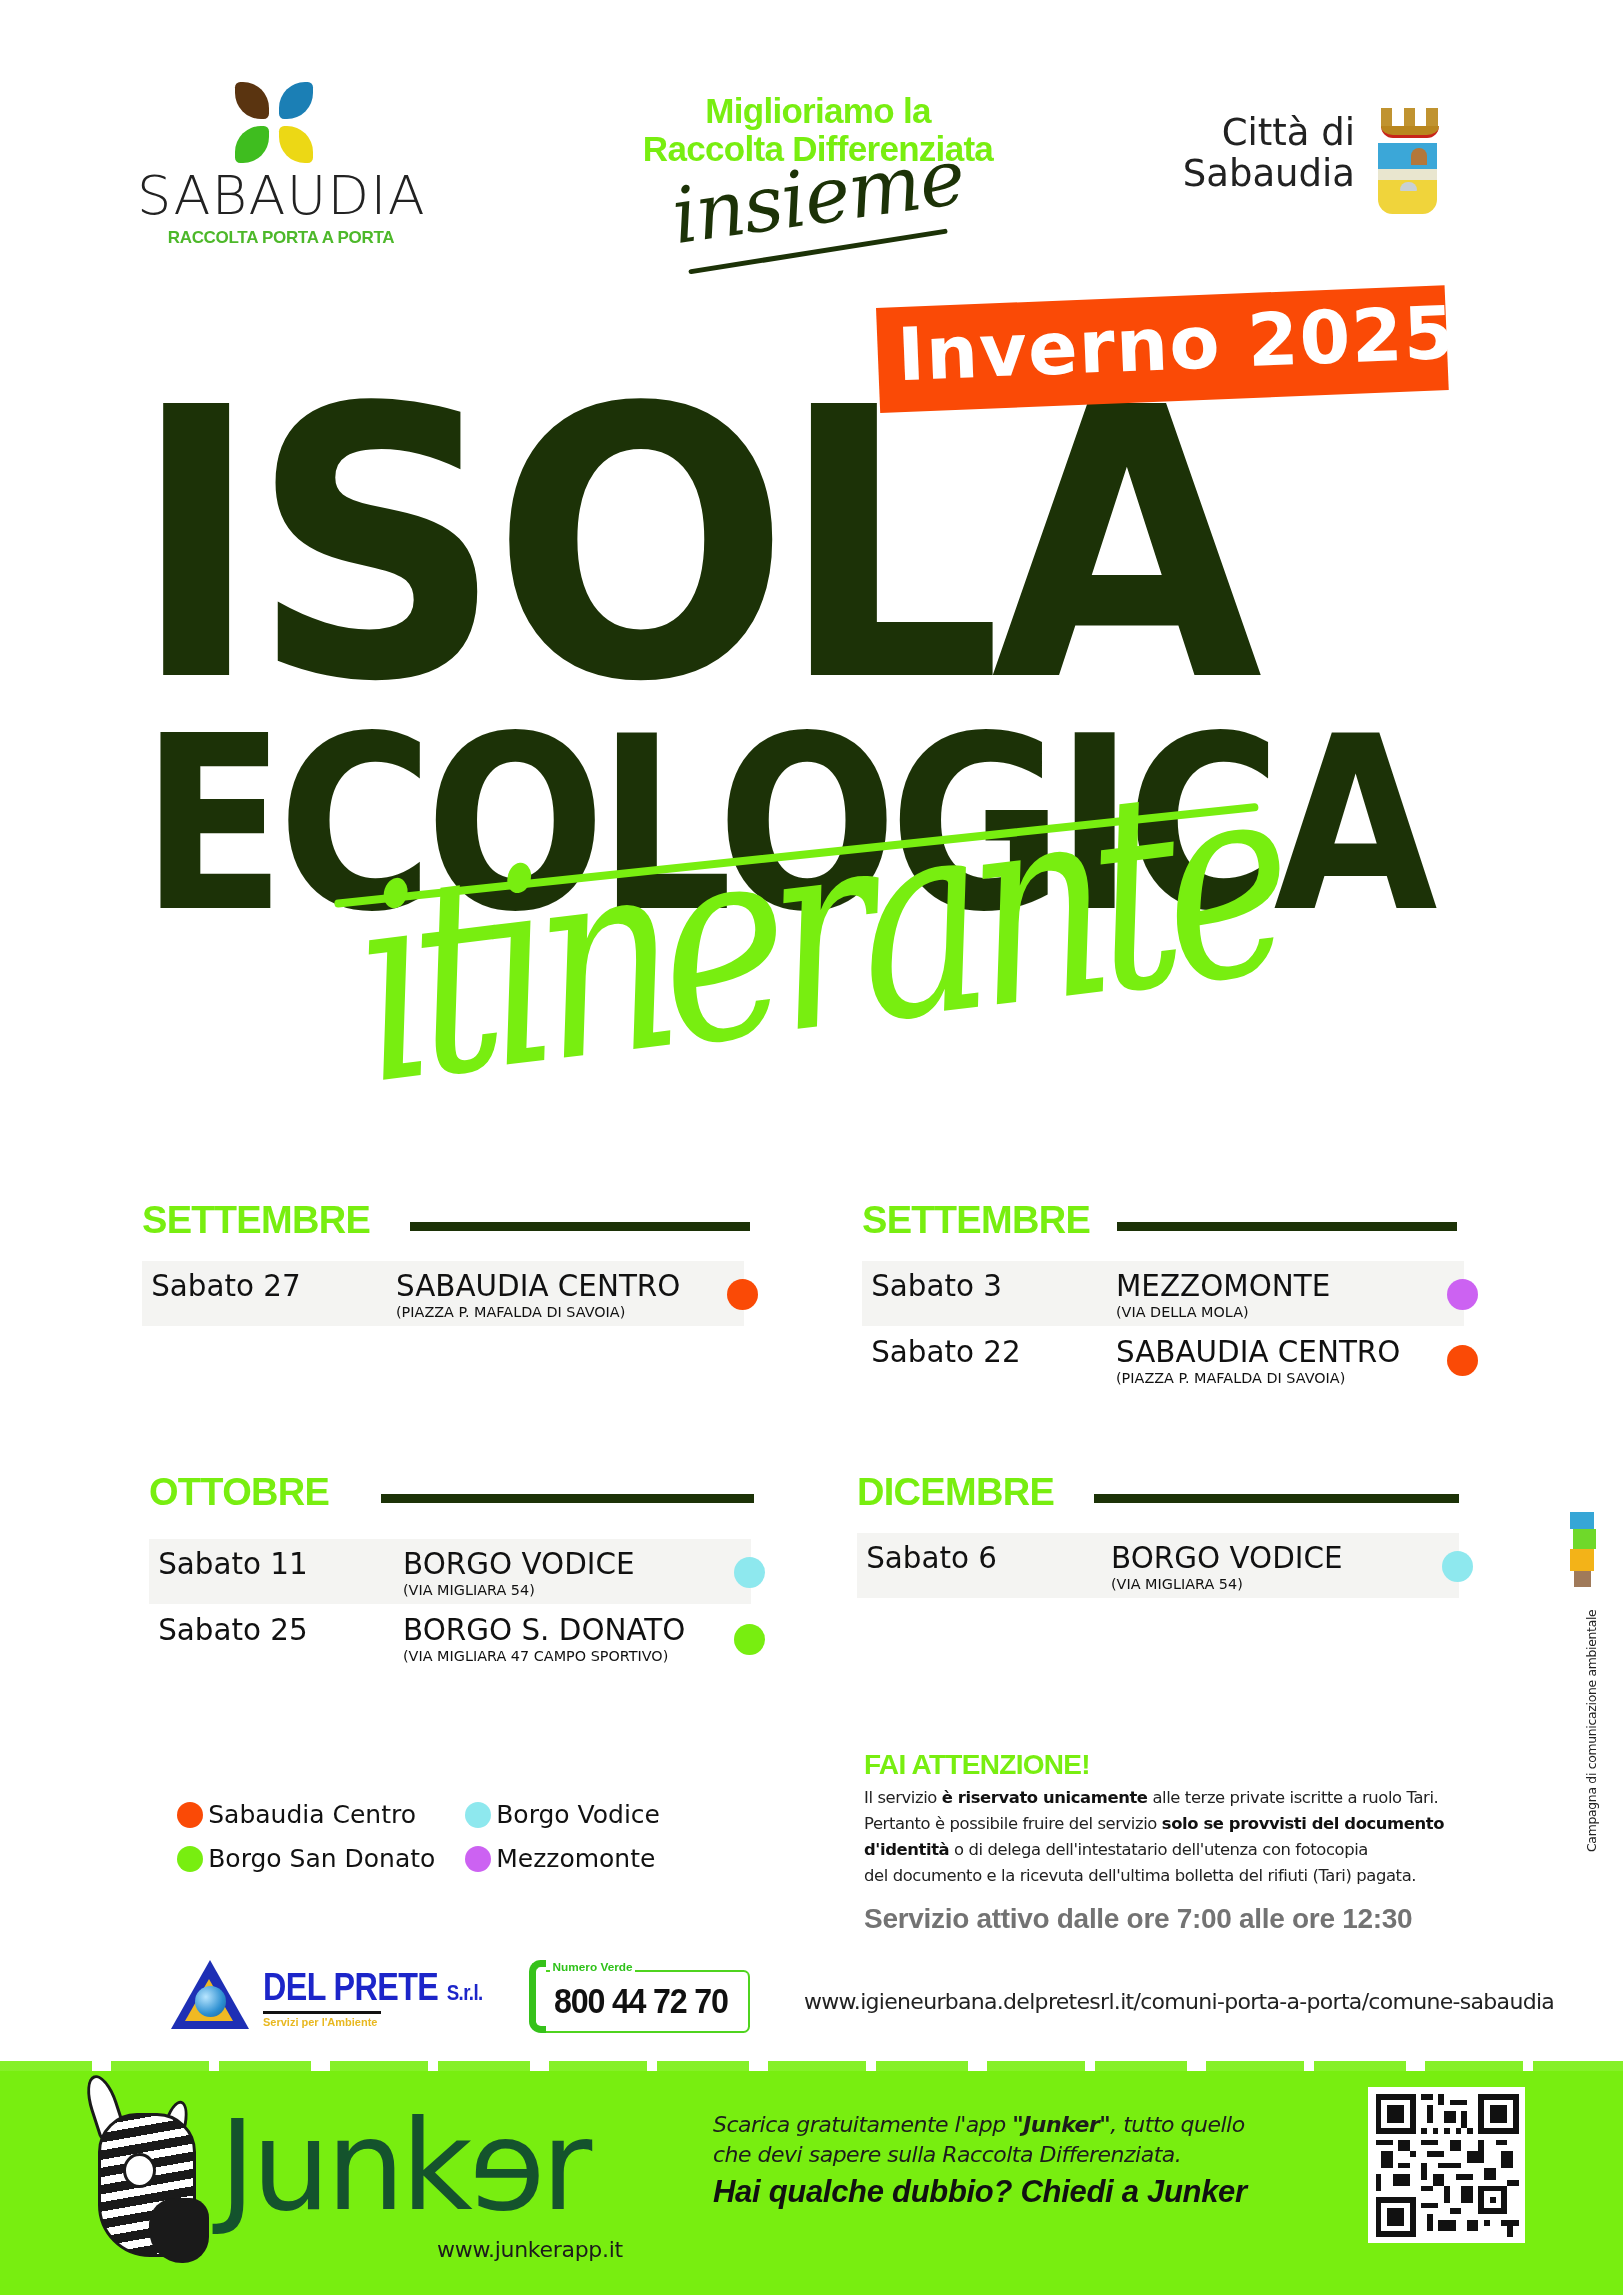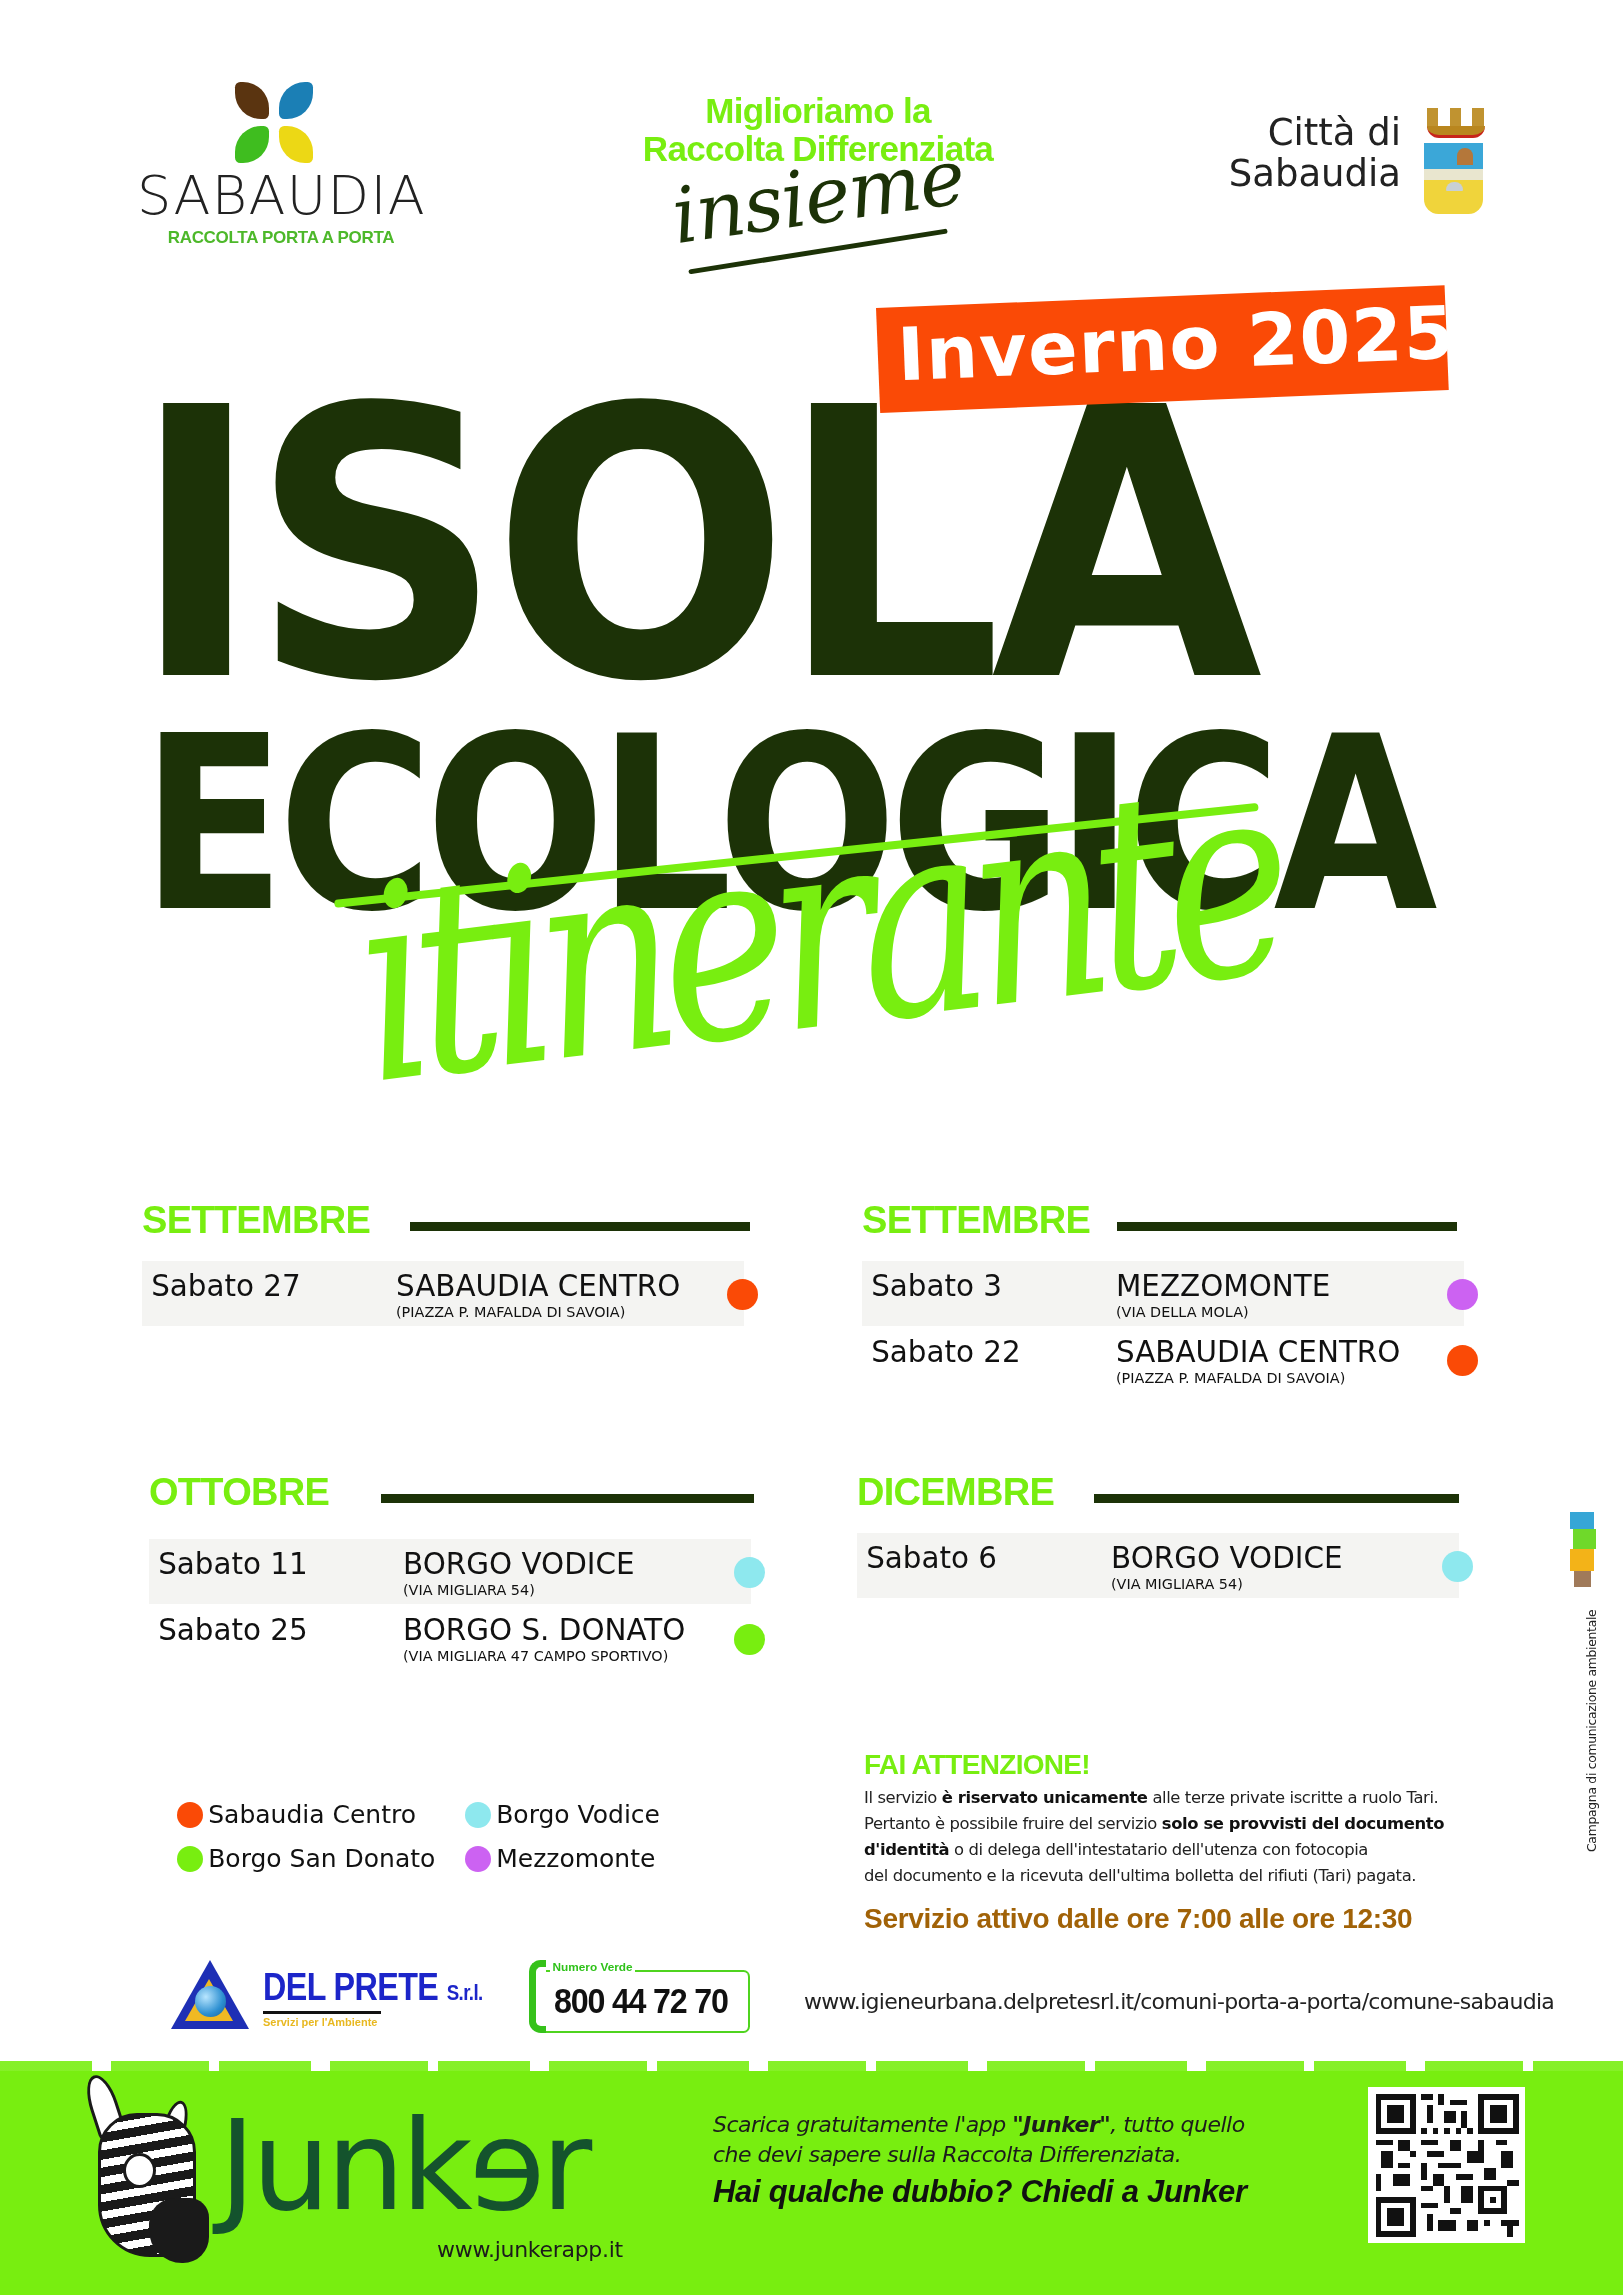--- a/index.html
+++ b/index.html
@@ -20,21 +20,21 @@
     font-family: "DejaVu Sans", sans-serif; font-weight: 200; font-size: 54px; letter-spacing: 1.3px; color: #222; }
   .logo-sab .tag { position: absolute; left: 0; top: 149px; width: 288px; text-align: center;
     font-family: "Liberation Sans", sans-serif; font-weight: bold; font-size: 17px; color: #4db82a; letter-spacing: -0.3px; }
 
   .slogan { left: 563px; top: 92px; width: 510px; height: 177px; text-align: center; }
   .slogan .l1, .slogan .l2 { font-family: "Liberation Sans", sans-serif; font-weight: bold; color: #78ee10; font-size: 35px; line-height: 38px; letter-spacing: -0.7px; }
   .slogan .script { position: absolute; left: 98px; top: 65px; width: 314px; font-family: "DejaVu Serif", serif; font-style: italic;
     font-size: 77px; color: #1c3207; line-height: 79px; transform: rotate(-8deg); letter-spacing: -1.3px; }
   .slogan .stroke { position: absolute; left: 124px; top: 157px; width: 262px; height: 4.6px; background: #1c3207; transform: rotate(-9deg); border-radius: 2.6px; }
 
-  .citta { left: 1224px; top: 105px; width: 288px; height: 111px; }
+  .citta { left: 1178px; top: 105px; width: 288px; height: 111px; }
   .citta .txt { position: absolute; left: 0; top: 6.5px; width: 177px; text-align: right; font-family: "DejaVu Sans", sans-serif;
     font-size: 37px; line-height: 41px; color: #222; }
   .crown { position: absolute; left: 200px; top: 0; width: 63px; height: 33px; }
   .crown .base { position: absolute; left: 2.6px; bottom: 0; width: 58px; height: 11.8px; background: #b9861e; border-radius: 0 0 26px 26px; border-bottom: 3.9px solid #c8241a; }
   .crown .tw { position: absolute; bottom: 10.5px; width: 11.8px; height: 19.6px; background: #c09330; }
   .shield { position: absolute; left: 200px; top: 38px; width: 59px; height: 71px; border-radius: 0 0 14.4px 14.4px; overflow: hidden;
     background: linear-gradient(#3ba7d8 0 36%, #e9e6cf 36% 52%, #f0d43b 52% 100%); }
   .shield .hut { position: absolute; left: 33px; top: 5.2px; width: 15.7px; height: 17px; background: #b4773a; border-radius: 7.9px 7.9px 0 0; }
   .shield .dome { position: absolute; left: 21.6px; top: 39px; width: 17px; height: 9.2px; background: #c8d0d4; border-radius: 9.2px 9.2px 1.3px 1.3px; }
 
@@ -68,21 +68,21 @@
   .legend { left: 177px; top: 1798px; width: 510px; height: 85px; }
   .leg { position: absolute; height: 33px; display: flex; align-items: center; }
   .leg .ld { width: 26px; height: 26px; border-radius: 50%; margin-right: 5.2px; }
   .leg .lt { font-family: "DejaVu Sans", sans-serif; font-size: 25px; color: #111; white-space: nowrap; }
 
   
   .attn { left: 864px; top: 1744px; width: 628px; }
   .attn .ah { font-family: "Liberation Sans", sans-serif; font-weight: bold; font-size: 28px; color: #78ee10; line-height: 41px; letter-spacing: -0.7px; }
   .attn p { font-family: "DejaVu Sans", sans-serif; font-size: 16.4px; line-height: 26px; color: #222; letter-spacing: -0.4px; white-space: nowrap; }
   .attn p b { font-weight: bold; color: #111; }
-  .attn .hours { margin-top: 14.4px; font-family: "Liberation Sans", sans-serif; font-weight: bold; font-size: 28px; color: #a16207; letter-spacing: -0.3px; }
+  .attn .hours { margin-top: 14.4px; font-family: "Liberation Sans", sans-serif; font-weight: bold; font-size: 28px; color: #737373; letter-spacing: -0.3px; }
 
   
   .delprete { left: 171px; top: 1953px; width: 327px; height: 82px; }
   .recycle { position: absolute; left: 0; top: 6.5px; width: 77px; height: 73px; }
   .recycle .tri { position: absolute; left: 0; top: 0; width: 0; height: 0; border-left: 39px solid transparent; border-right: 39px solid transparent; border-bottom: 69px solid #1e2fb5; }
   .recycle .tri2 { position: absolute; left: 14.4px; top: 19.6px; width: 0; height: 0; border-left: 24px solid transparent; border-right: 24px solid transparent; border-bottom: 42px solid #f0b923; }
   .recycle .globe { position: absolute; left: 23.6px; top: 26px; width: 31px; height: 31px; border-radius: 50%; background: radial-gradient(circle at 35% 35%, #b9e6ff, #2c8fd1 60%, #1b5f93); }
   .delprete .dn { position: absolute; left: 92px; top: 13px; font-family: "Liberation Sans", sans-serif; font-weight: bold; font-size: 38px; color: #1c25c9; letter-spacing: -0.7px; white-space: nowrap; transform: scaleX(0.85); transform-origin: left top; }
   .delprete .srl { font-size: 22px; }
   .delprete .line { position: absolute; left: 92px; top: 58px; width: 118px; height: 3.3px; background: #111; }

